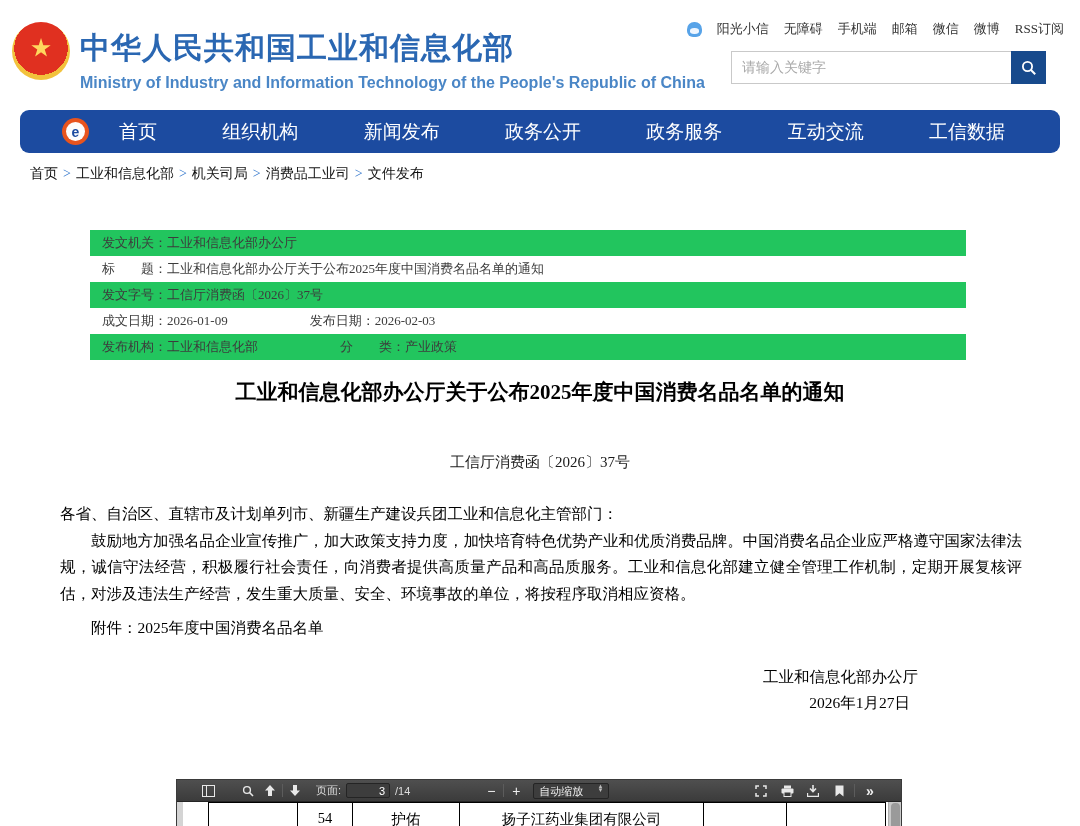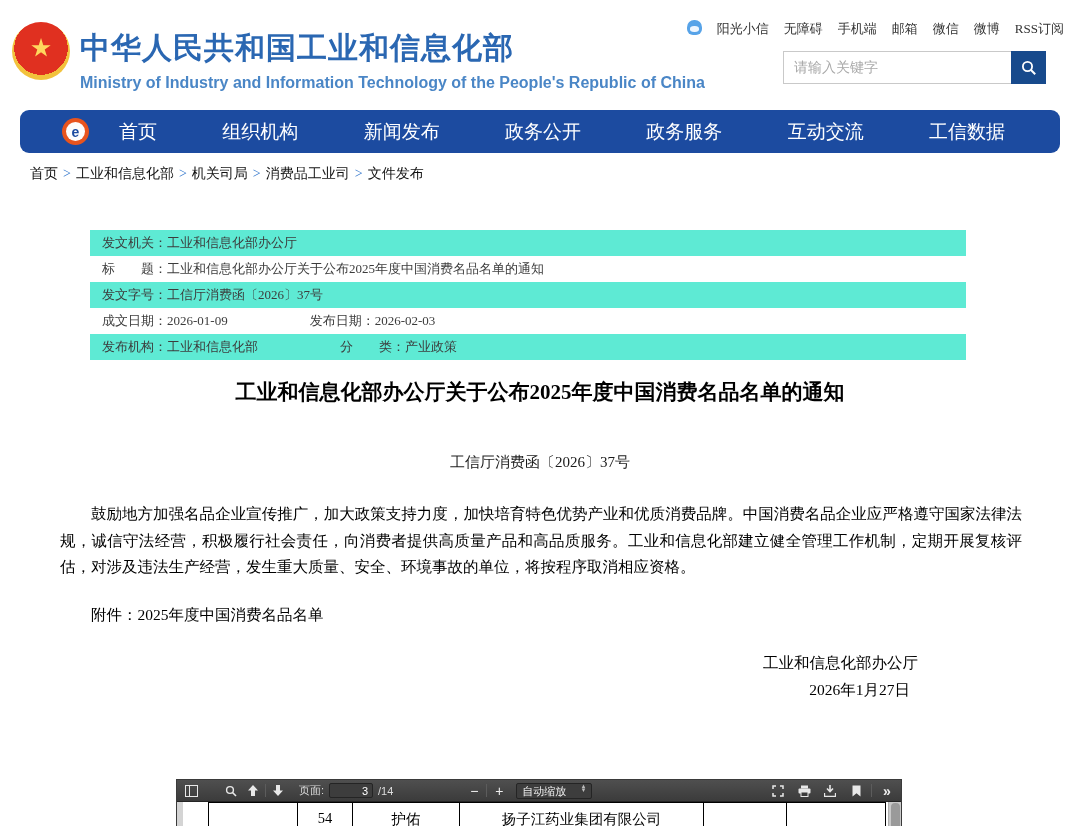--- a/index.html
+++ b/index.html
@@ -10,28 +10,28 @@
   
   .hdr { position:absolute; top:0; left:0; width:1080px; height:104px; background:#fff; }
   .emblem { position:absolute; left:12px; top:22px; width:58px; height:58px; border-radius:50%;
             background:radial-gradient(circle at 50% 45%, #e03020 0 62%, #f2c23c 62% 78%, #e8b42c 78% 100%);
             display:flex; align-items:center; justify-content:center; }
   .emblem .star { color:#ffd75e; font-size:22px; line-height:1; margin-top:-6px; }
   .hdr-titles { position:absolute; left:80px; top:28px; }
   .site-title { font-size:30px; font-weight:bold; color:#2a67b2; letter-spacing:1px; font-family:"Liberation Sans",sans-serif; }
   .site-sub { font-size:16px; color:#4a86c6; margin-top:5px; font-weight:bold; }
 
-  .toplinks { position:absolute; top:20px; right:16px; display:flex; align-items:flex-start; gap:15px;
+  .toplinks { position:absolute; top:20px; right:16px; display:flex; align-items:center; gap:15px;
               font-size:13px; color:#333; font-family:"Liberation Serif",serif; }
   .toplinks a { color:#333; text-decoration:none; cursor:pointer; }
   .mascot { width:15px; height:15px; border-radius:48% 48% 40% 40%; background:#57a3e8; position:relative; }
   .mascot::after { content:""; position:absolute; left:3px; top:6px; width:9px; height:6px; background:#eef6ff; border-radius:45%; }
 
   .searchrow { position:absolute; top:51px; right:34px; display:flex; }
-  .search-input { width:228px; height:33px; border:1px solid #c9c9c9; border-right:none; padding:4px 10px;
+  .search-input { width:280px; height:33px; border:1px solid #c9c9c9; border-right:none; padding:4px 10px;
                   font-size:14px; color:#333; outline:none; font-family:"Liberation Serif",serif; }
   .search-input::placeholder { color:#a9a9a9; }
   .search-btn { width:35px; height:33px; background:#174a8c; border:none; cursor:pointer;
                 display:flex; align-items:center; justify-content:center; }
 
   
   .nav { position:absolute; top:110px; left:20px; width:1040px; height:43px; background:#1c4ba0; border-radius:9px;
          display:flex; align-items:center; padding:0 55px 0 42px; }
   .nav-logo { width:27px; height:27px; border-radius:50%; background:#e8541e; display:flex; align-items:center;
               justify-content:center; margin-right:30px; flex:0 0 auto; }
@@ -41,41 +41,41 @@
   .nav-item { color:#fff; font-size:19px; cursor:pointer; font-family:"Liberation Sans",sans-serif; }
 
   
   .crumbs { position:absolute; top:165px; left:30px; font-size:14px; color:#111; font-family:"Liberation Serif",serif; }
   .crumbs a { color:#111; text-decoration:none; cursor:pointer; }
   .crumbs .sep { color:#3377cc; margin:0 5px; }
 
   
   .meta { position:absolute; top:230px; left:90px; width:876px; font-family:"Liberation Serif",serif; }
   .meta-row { height:26px; display:flex; align-items:center; font-size:13px; color:#3c3c3c; padding-left:12px; }
-  .meta-row.gray { background:#5eead4;text-align:right; }
+  .meta-row.gray { background:#22c55e;text-align:right; }
   .meta-cell2 { margin-left:82px; }
   .meta-label { white-space:pre; }
 
   
   .doc-title { position:absolute; top:378px; left:0; width:1080px; text-align:center; font-size:21px; font-weight:bold;
                color:#000; font-family:"Liberation Serif",serif; }
   .doc-num { position:absolute; top:453px; left:0; width:1080px; text-align:center; font-size:15px; color:#1a1a1a;
              font-family:"Liberation Serif",serif; }
   .body-text { position:absolute; top:501px; left:60px; width:962px; font-size:15.5px; line-height:26.5px;
                color:#000; font-family:"Liberation Serif",serif; text-align:justify; }
   .body-text p.ind { text-indent:2em; }
-  .attach { margin-top:21px; text-indent:2em; }
+  .attach { margin-top:8px; text-indent:2em; }
   .sig { margin-top:22px; text-align:right; padding-right:104px; }
   .sig-date { text-align:right; padding-right:112px; }
 
   
   .pdf { position:absolute; top:779px; left:176px; width:726px; height:120px; border:1px solid #3a3a3a; border-bottom:none;
          background:#fff; }
   .pdf-toolbar { height:22px; background:linear-gradient(#4f4f4f,#3b3b3b); display:flex; align-items:center;
-                 padding:0 5px; color:#e8e8e8; font-size:11px; border-bottom:1px solid #242424; }
+                 padding:0 22px; color:#e8e8e8; font-size:11px; border-bottom:1px solid #242424; }
   .tb-btn { display:flex; align-items:center; justify-content:center; height:18px; min-width:18px; cursor:pointer; }
   .tb-div { width:1px; height:13px; background:#2a2a2a; border-right:1px solid #5c5c5c; margin:0 3px; }
   .pg-label { margin-left:12px; margin-right:5px; color:#ddd; }
   .pg-input { width:44px; height:15px; background:#3d3d3d; border:1px solid #242424; border-radius:2px; color:#fff;
               font-size:11px; text-align:right; padding-right:4px; outline:none; }
   .pg-total { margin-left:5px; color:#ddd;text-align:right; }
   .zoom-group { margin-left:72px; display:flex; align-items:center; }
   .zoom-sign { font-size:14px; color:#eee; }
   .zoom-select { margin-left:8px; width:76px; height:16px; background:#3d3d3d; border:1px solid #242424; border-radius:2px;
                  display:flex; align-items:flex-start; justify-content:space-between; padding:0 5px; cursor:pointer; color:#eee; }
@@ -177,20 +177,21 @@
       <span>工业和信息化部</span>
       <span class="meta-cell2 meta-label">分　　类：</span>
       <span>产业政策</span>
     </div>
   </div>
 
   <div class="doc-title">工业和信息化部办公厅关于公布2025年度中国消费名品名单的通知</div>
   <div class="doc-num">工信厅消费函〔2026〕37号</div>
 
   <div class="body-text">
+    <p>各省、自治区、直辖市及计划单列市、新疆生产建设兵团工业和信息化主管部门：</p>
     <p class="ind">鼓励地方加强名品企业宣传推广，加大政策支持力度，加快培育特色优势产业和优质消费品牌。中国消费名品企业应严格遵守国家法律法规，诚信守法经营，积极履行社会责任，向消费者提供高质量产品和高品质服务。工业和信息化部建立健全管理工作机制，定期开展复核评估，对涉及违法生产经营，发生重大质量、安全、环境事故的单位，将按程序取消相应资格。</p>
     <p class="attach">附件：2025年度中国消费名品名单</p>
     <p class="sig">工业和信息化部办公厅</p>
     <p class="sig-date">2026年1月27日</p>
   </div>
 
   <div class="pdf">
     <div class="pdf-toolbar">
       <span class="tb-btn">
         <span>

